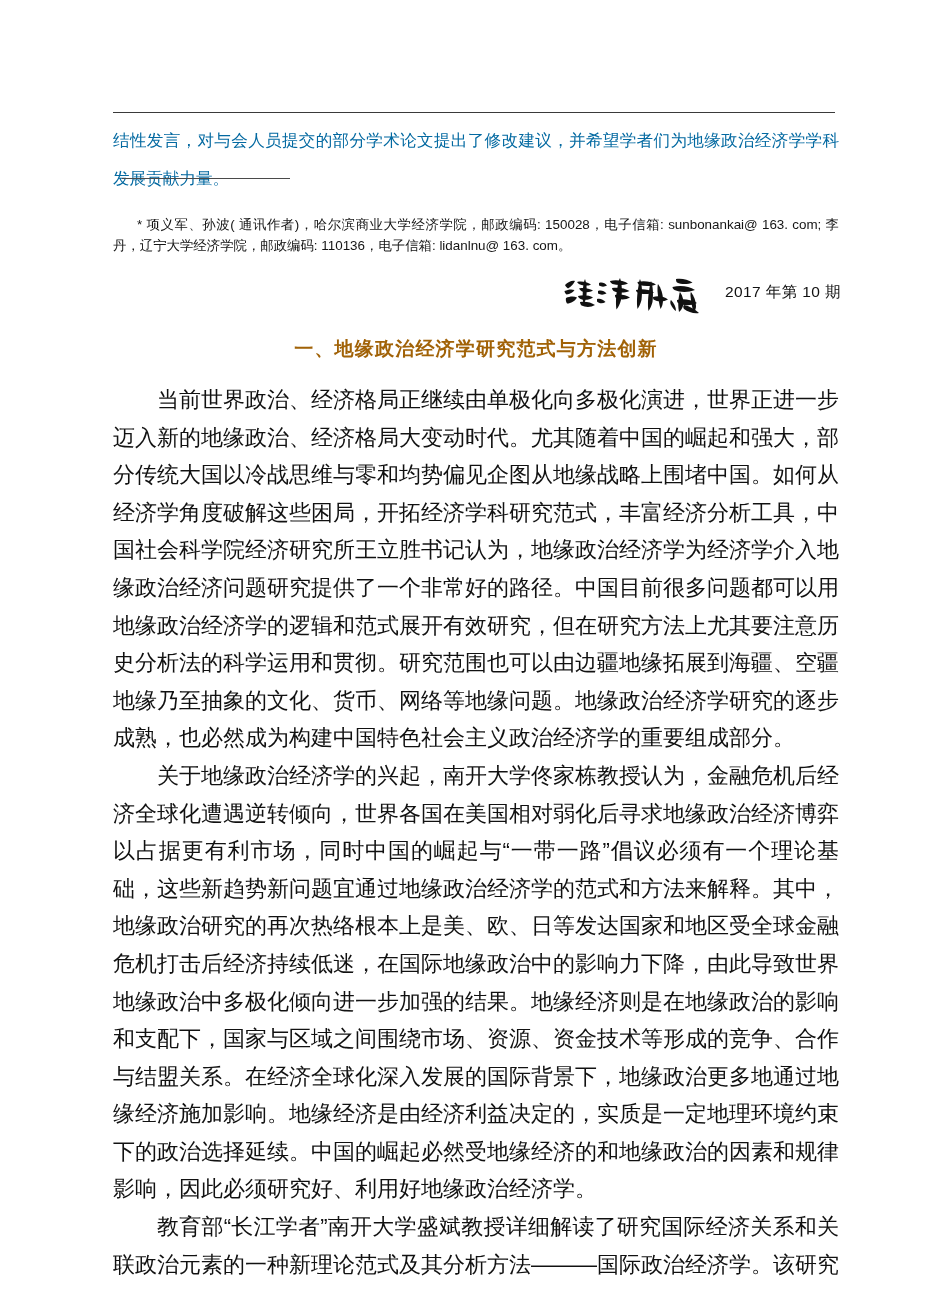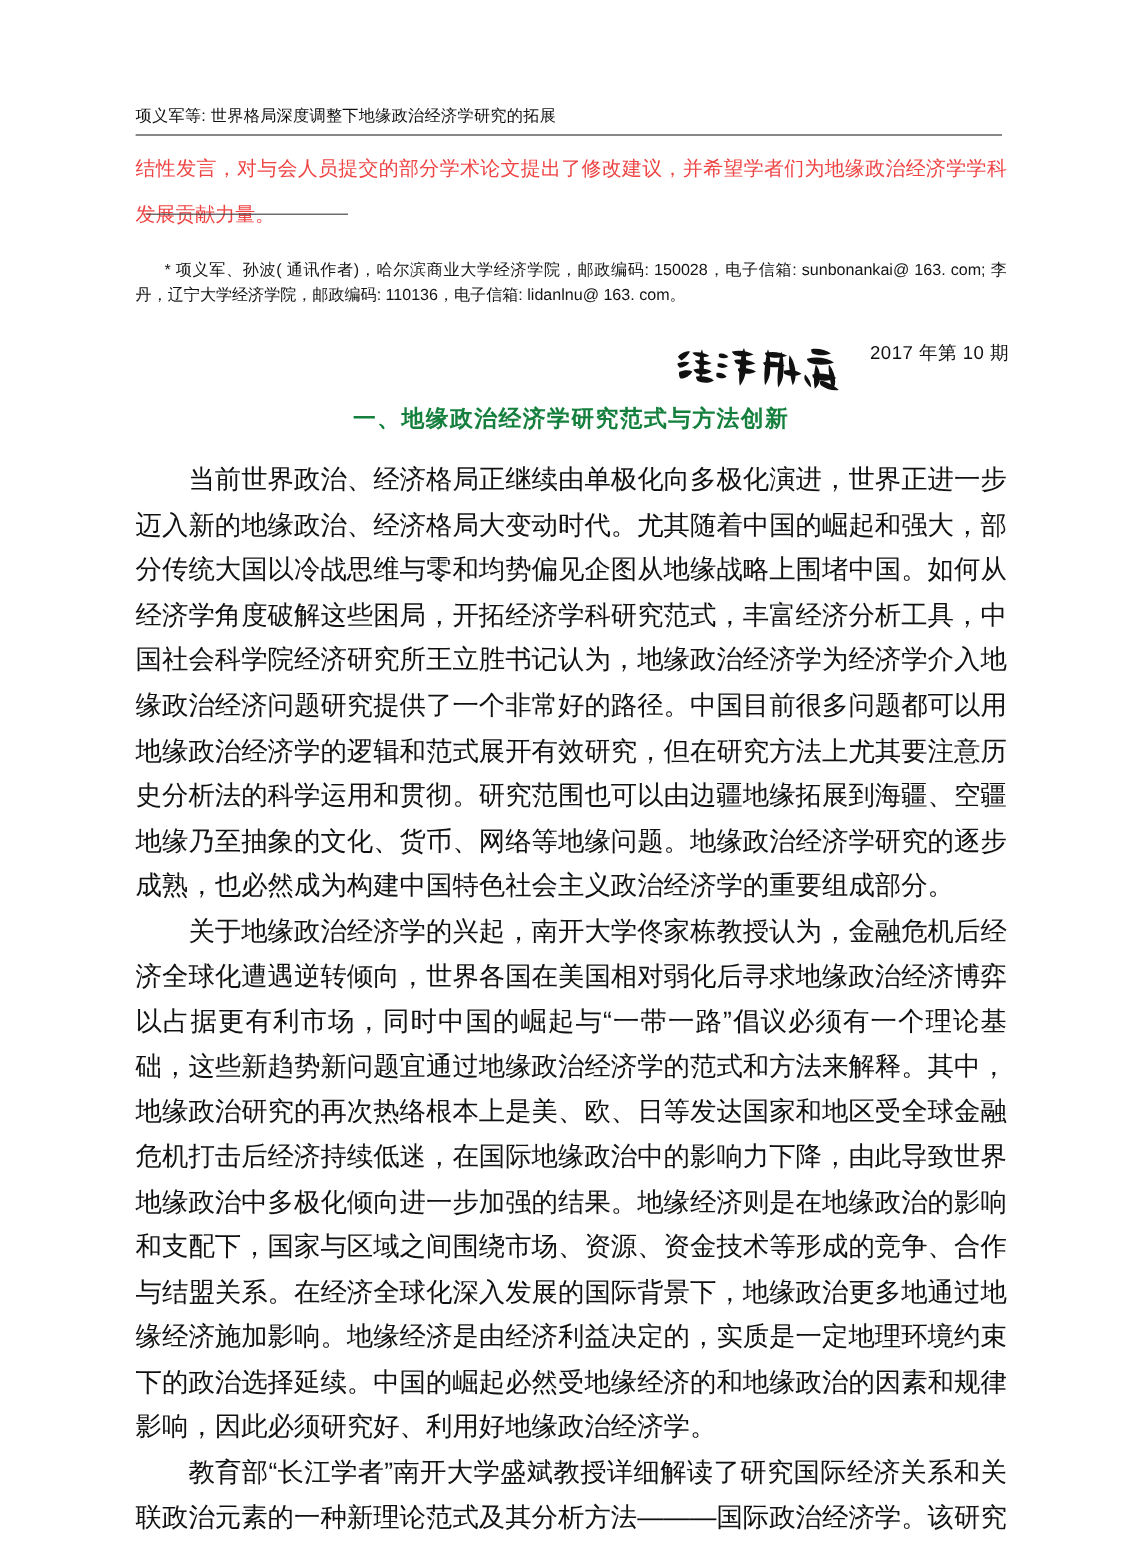--- a/index.html
+++ b/index.html
@@ -46,21 +46,21 @@
   
   .pre-note {
     position: absolute;
     left: 113px;
     top: 122px;
     width: 726px;
     font-size: 16.6px;
     line-height: 38px;
     text-align: justify;
     text-justify: inter-ideograph;
-    color: #ef4444;
+    color: #0369a1;
   }
 
   .rule-note {
     position: absolute;
     left: 122px;
     top: 178px;
     width: 168px;
     height: 0;
     border-top: 1.1px solid #4a4a4a;
   }
@@ -76,25 +76,25 @@
     text-align: justify;
     text-justify: inter-ideograph;
     color: #141414;
   }
   .footnote .fn-indent { display: inline-block; width: 24px; }
 
   
   .logo-band {
     position: absolute;
     left: 560px;
-    top: 284px;
+    top: 271px;
     width: 290px;
     height: 46px;
     display: flex;
-    align-items: flex-start;
+    align-items: center;
     justify-content: flex-start;
   }
   .logo-cal {
     display: block;
     width: 160px;
     height: 44px;
   }
   .issue-line {
     font-size: 15.5px;
     color: #111;
@@ -107,21 +107,21 @@
   
   .sec-heading {
     position: absolute;
     left: 113px;
     top: 336px;
     width: 726px;
     text-align: center;
     font-size: 19px;
     font-weight: 700;
     letter-spacing: 1.2px;
-    color: #15803d;
+    color: #a16207;
   }
 
   
   .body-col {
     position: absolute;
     left: 113px;
     top: 381px;
     width: 726px;
   }
   .body-col p {
@@ -132,21 +132,20 @@
     text-justify: inter-ideograph;
     color: #111;
     text-indent: 2em;
   }
 </style>
 </head>
 <body>
 
 <div class="page">
 
-  <div class="running-head">项义军等: 世界格局深度调整下地缘政治经济学研究的拓展</div>
 
   <div class="rule-head"></div>
 
   <div class="pre-note">结性发言，对与会人员提交的部分学术论文提出了修改建议，并希望学者们为地缘政治经济学学科发展贡献力量。</div>
 
   <div class="rule-note"></div>
 
   <div class="footnote"><span class="fn-indent"></span><span>*</span> <span>项义军、孙波( 通讯作者)，哈尔滨商业大学经济学院，邮政编码: 150028，电子信箱: sunbonankai@ 163. com; 李丹，辽宁大学经济学院，邮政编码: 110136，电子信箱: lidanlnu@ 163. com。</span></div>
 
   <div class="logo-band">

